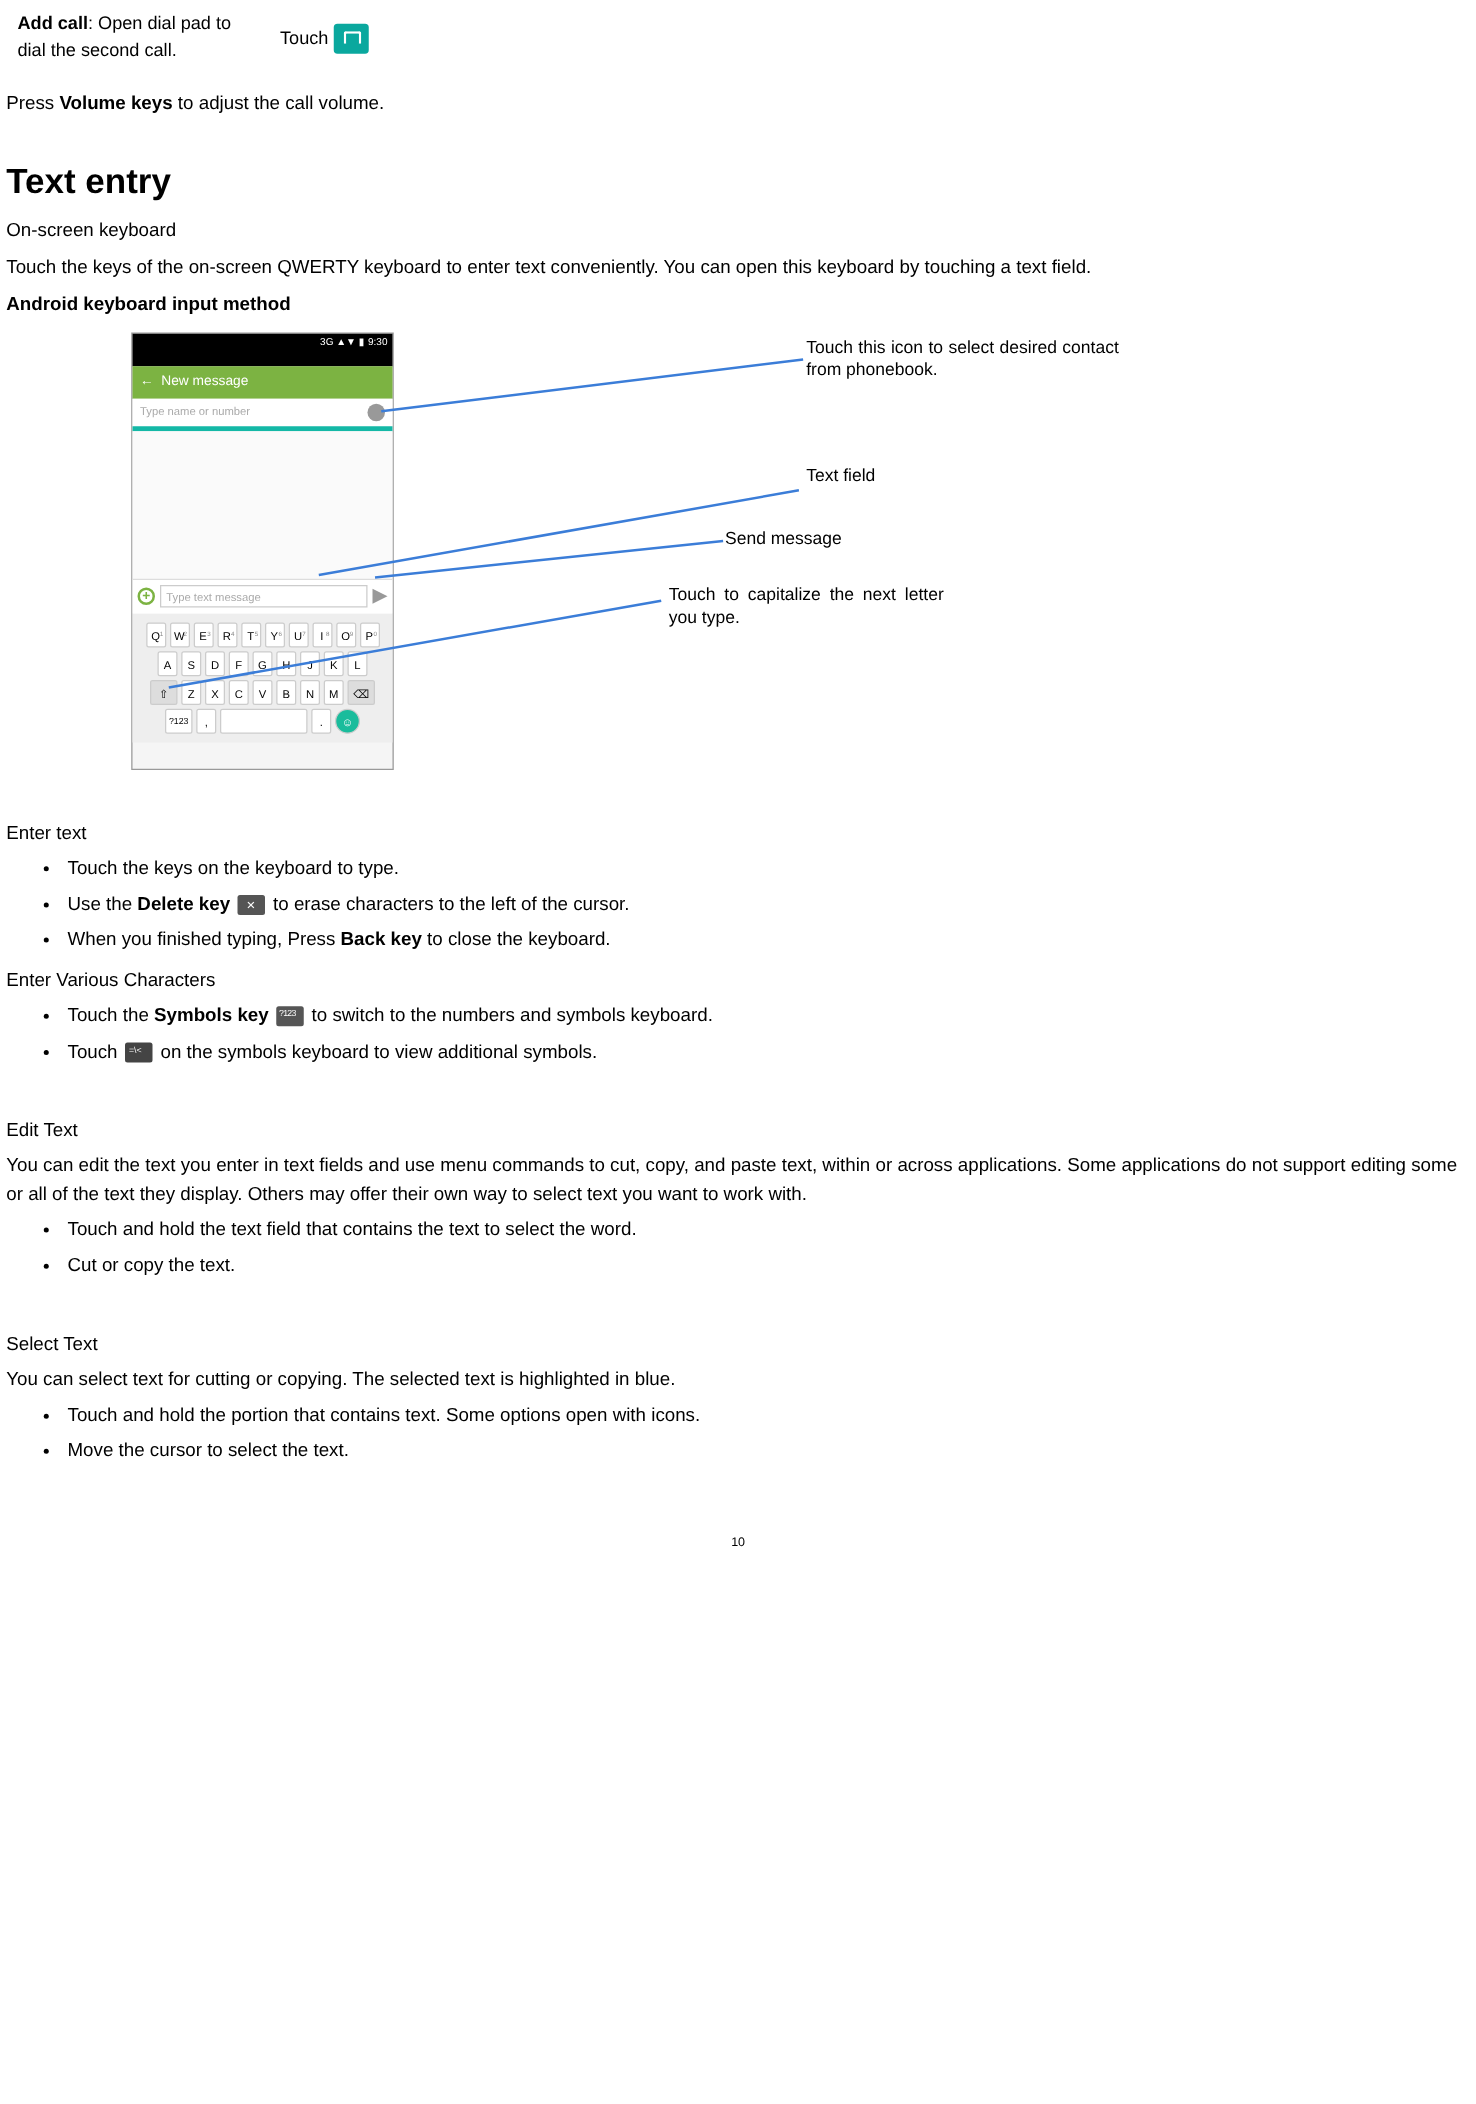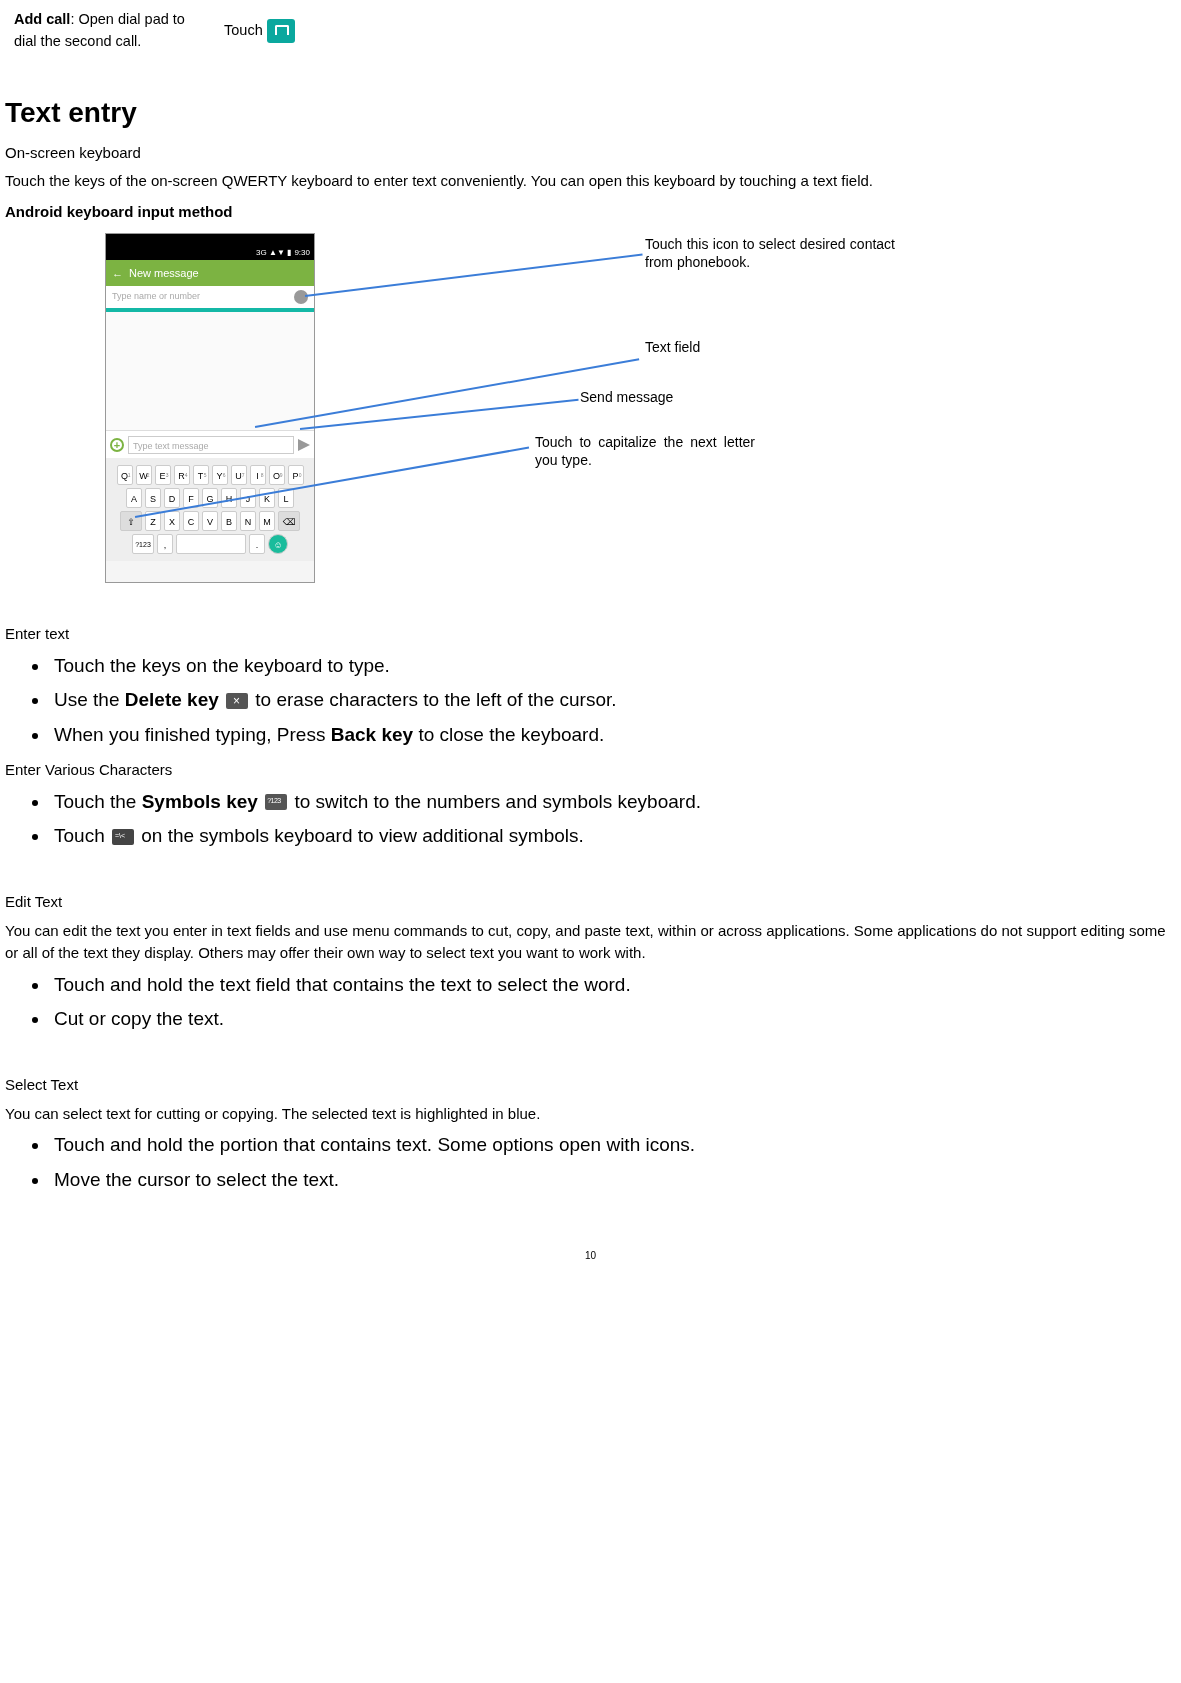--- a/index.html
+++ b/index.html
@@ -73,21 +73,21 @@
       margin-top: 8px;
       margin-bottom: 8px;
     }
     ul.bullets {
       list-style: disc;
       margin: 4px 0 10px 45px;
     }
     ul.bullets li {
       margin: 6px 0;
       padding-left: 4px;
-      font-size: 19px;
+      font-size: 15px;
     }
     .inline-icon {
       display: inline-block;
       width: 22px;
       height: 16px;
       vertical-align: middle;
       background: #555;
       border-radius: 2px;
       position: relative;
       margin: 0 2px;
@@ -129,21 +129,21 @@
       border: 1px solid #999;
       background: #f5f5f5;
       font-size: 9px;
     }
     .phone-status {
       background: #000;
       color: #fff;
       height: 14px;
       display: flex;
       justify-content: flex-end;
-      align-items: flex-start;
+      align-items: flex-end;
       padding: 13px 4px;
       font-size: 8px;
       gap: 3px;
     }
     .phone-header {
       background: #7cb342;
       color: #fff;
       height: 26px;
       display: flex;
       align-items: center;
@@ -268,20 +268,23 @@
       <b>Add call</b><span>: Open dial pad to dial the second call.</span>
     </td>
     <td>
       <span>Touch</span>
       <span class="icon-box icon-addcall"></span>
     </td>
   </tr>
 </tbody>
     </table>
 
+<p class="body">
+  <span>Press </span><b>Volume keys</b><span> to adjust the call volume.</span>
+</p>
 
 <h2 class="section">Text entry</h2>
 
 <h3 class="subhead">On-screen keyboard</h3>
 <p class="body">Touch the keys of the on-screen QWERTY keyboard to enter text conveniently. You can open this keyboard by touching a text field.</p>
 
 <h4 class="bold">Android keyboard input method</h4>
 
 <div class="diagram-wrap">
 

